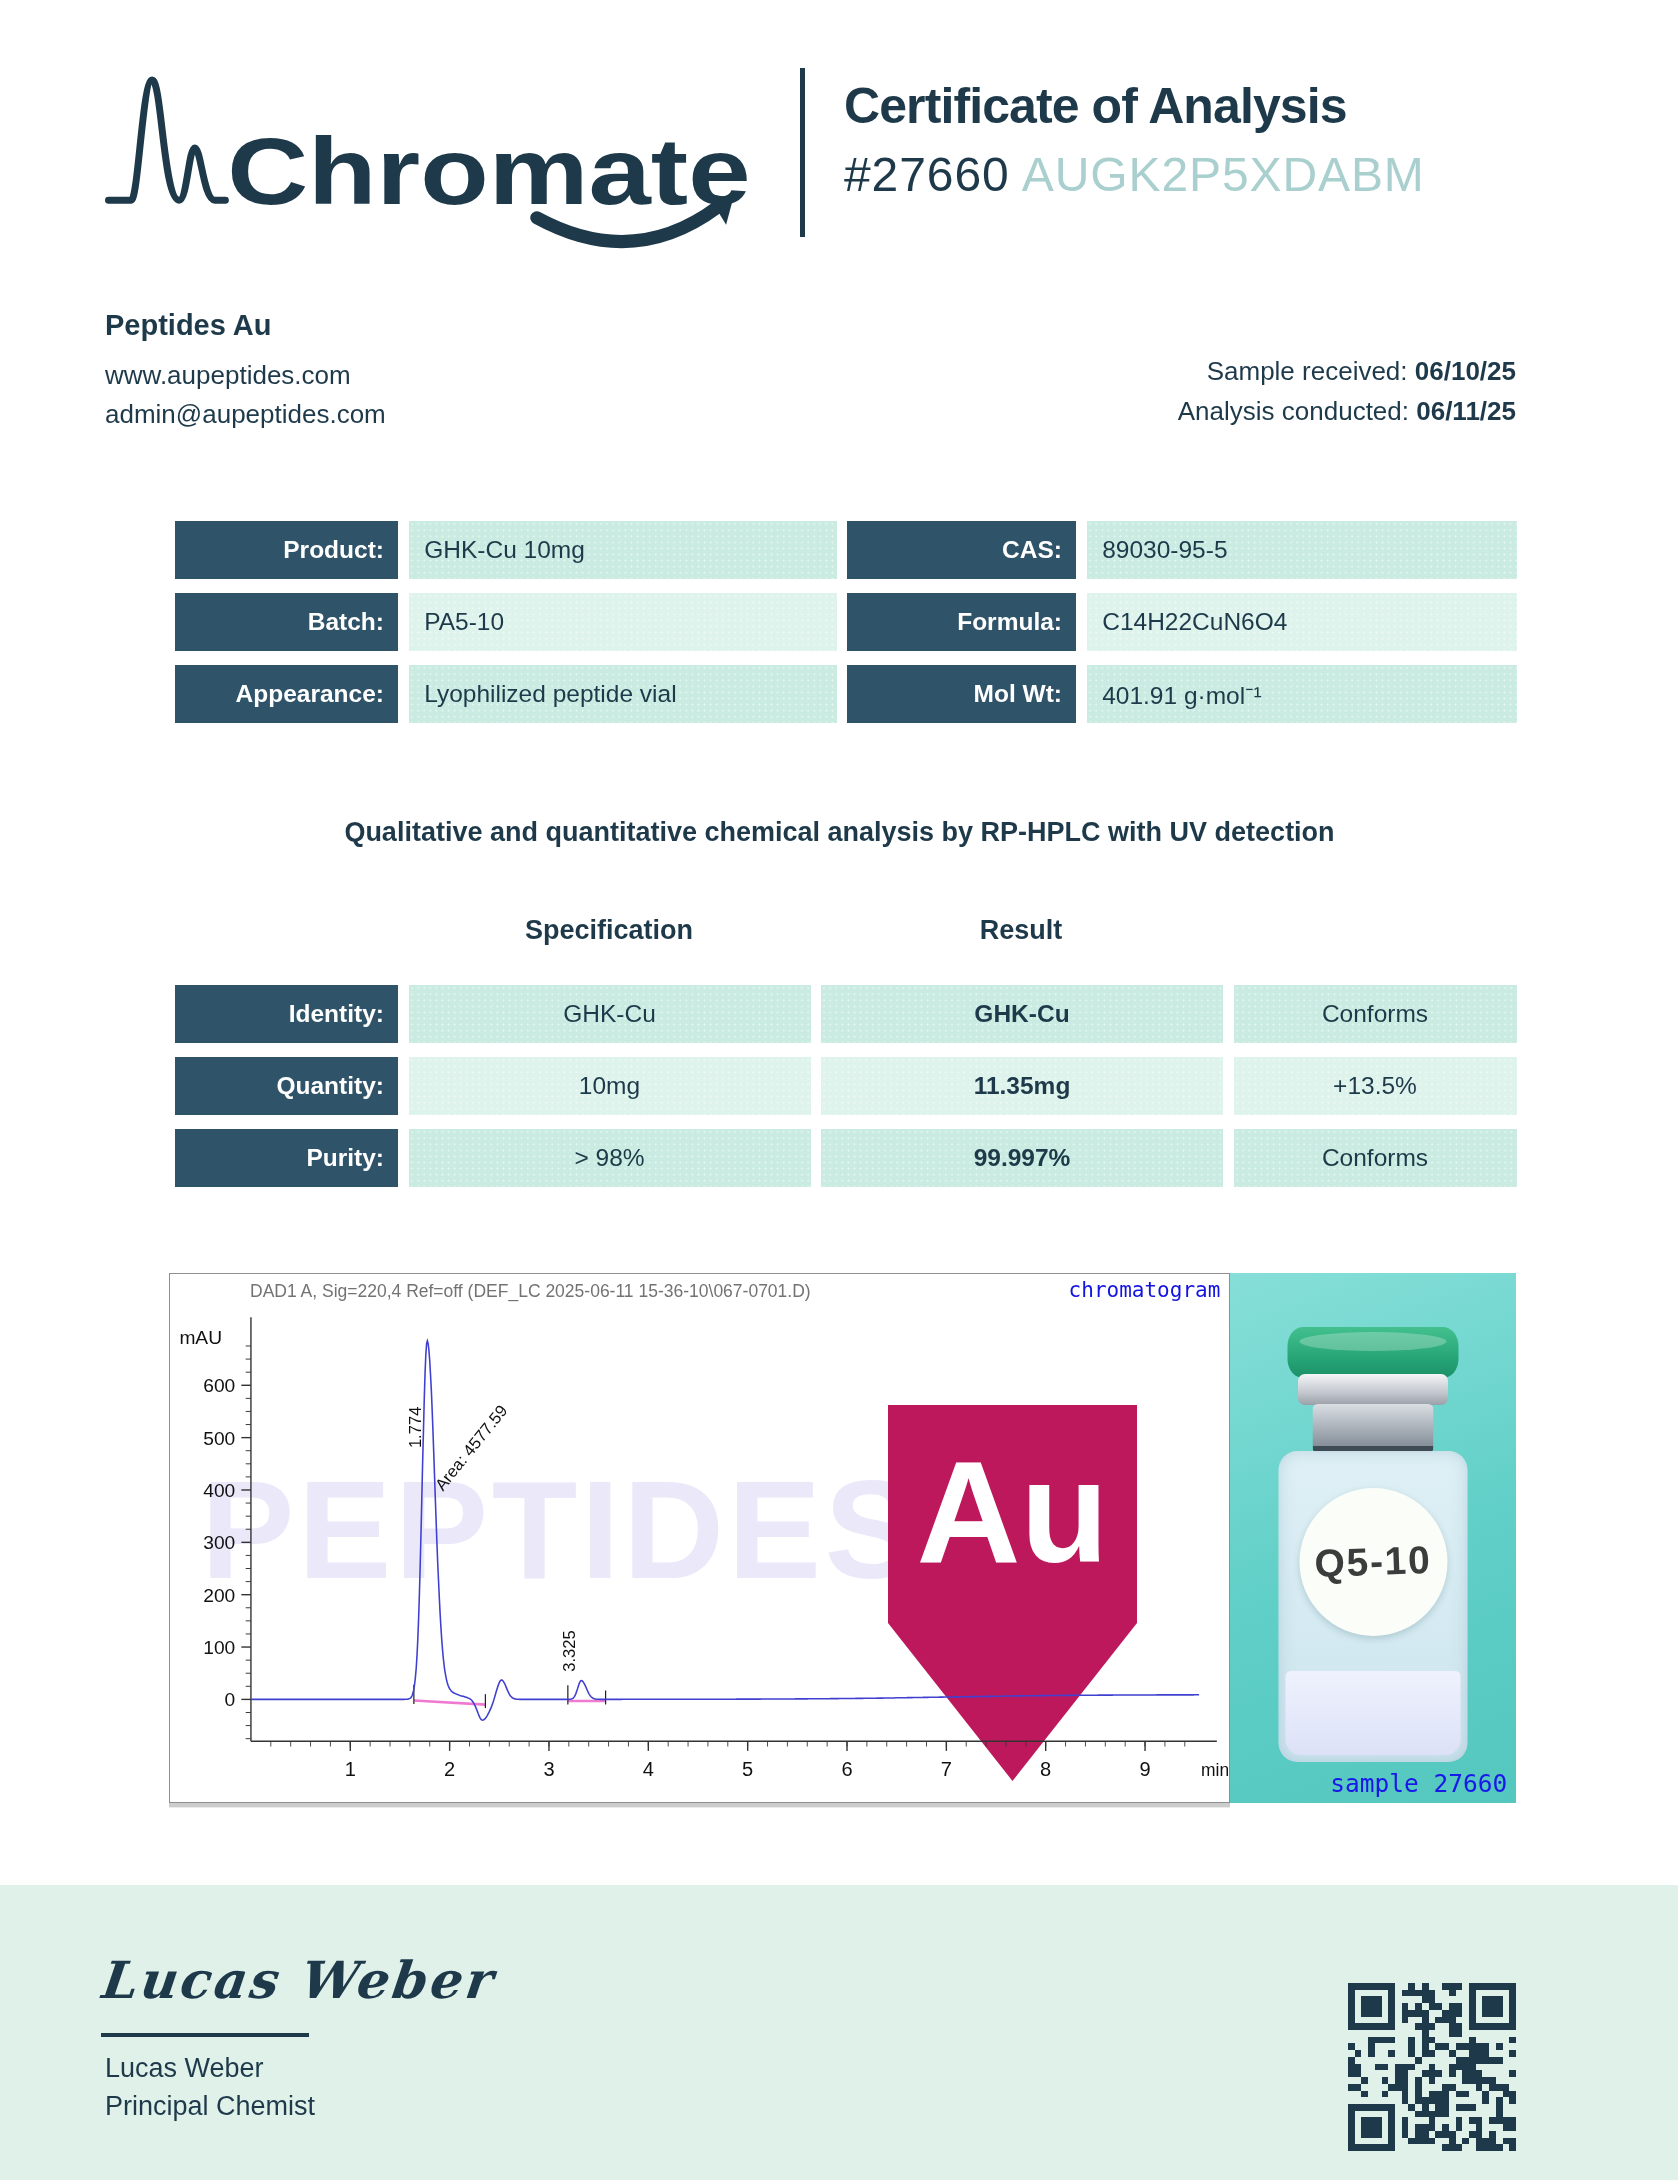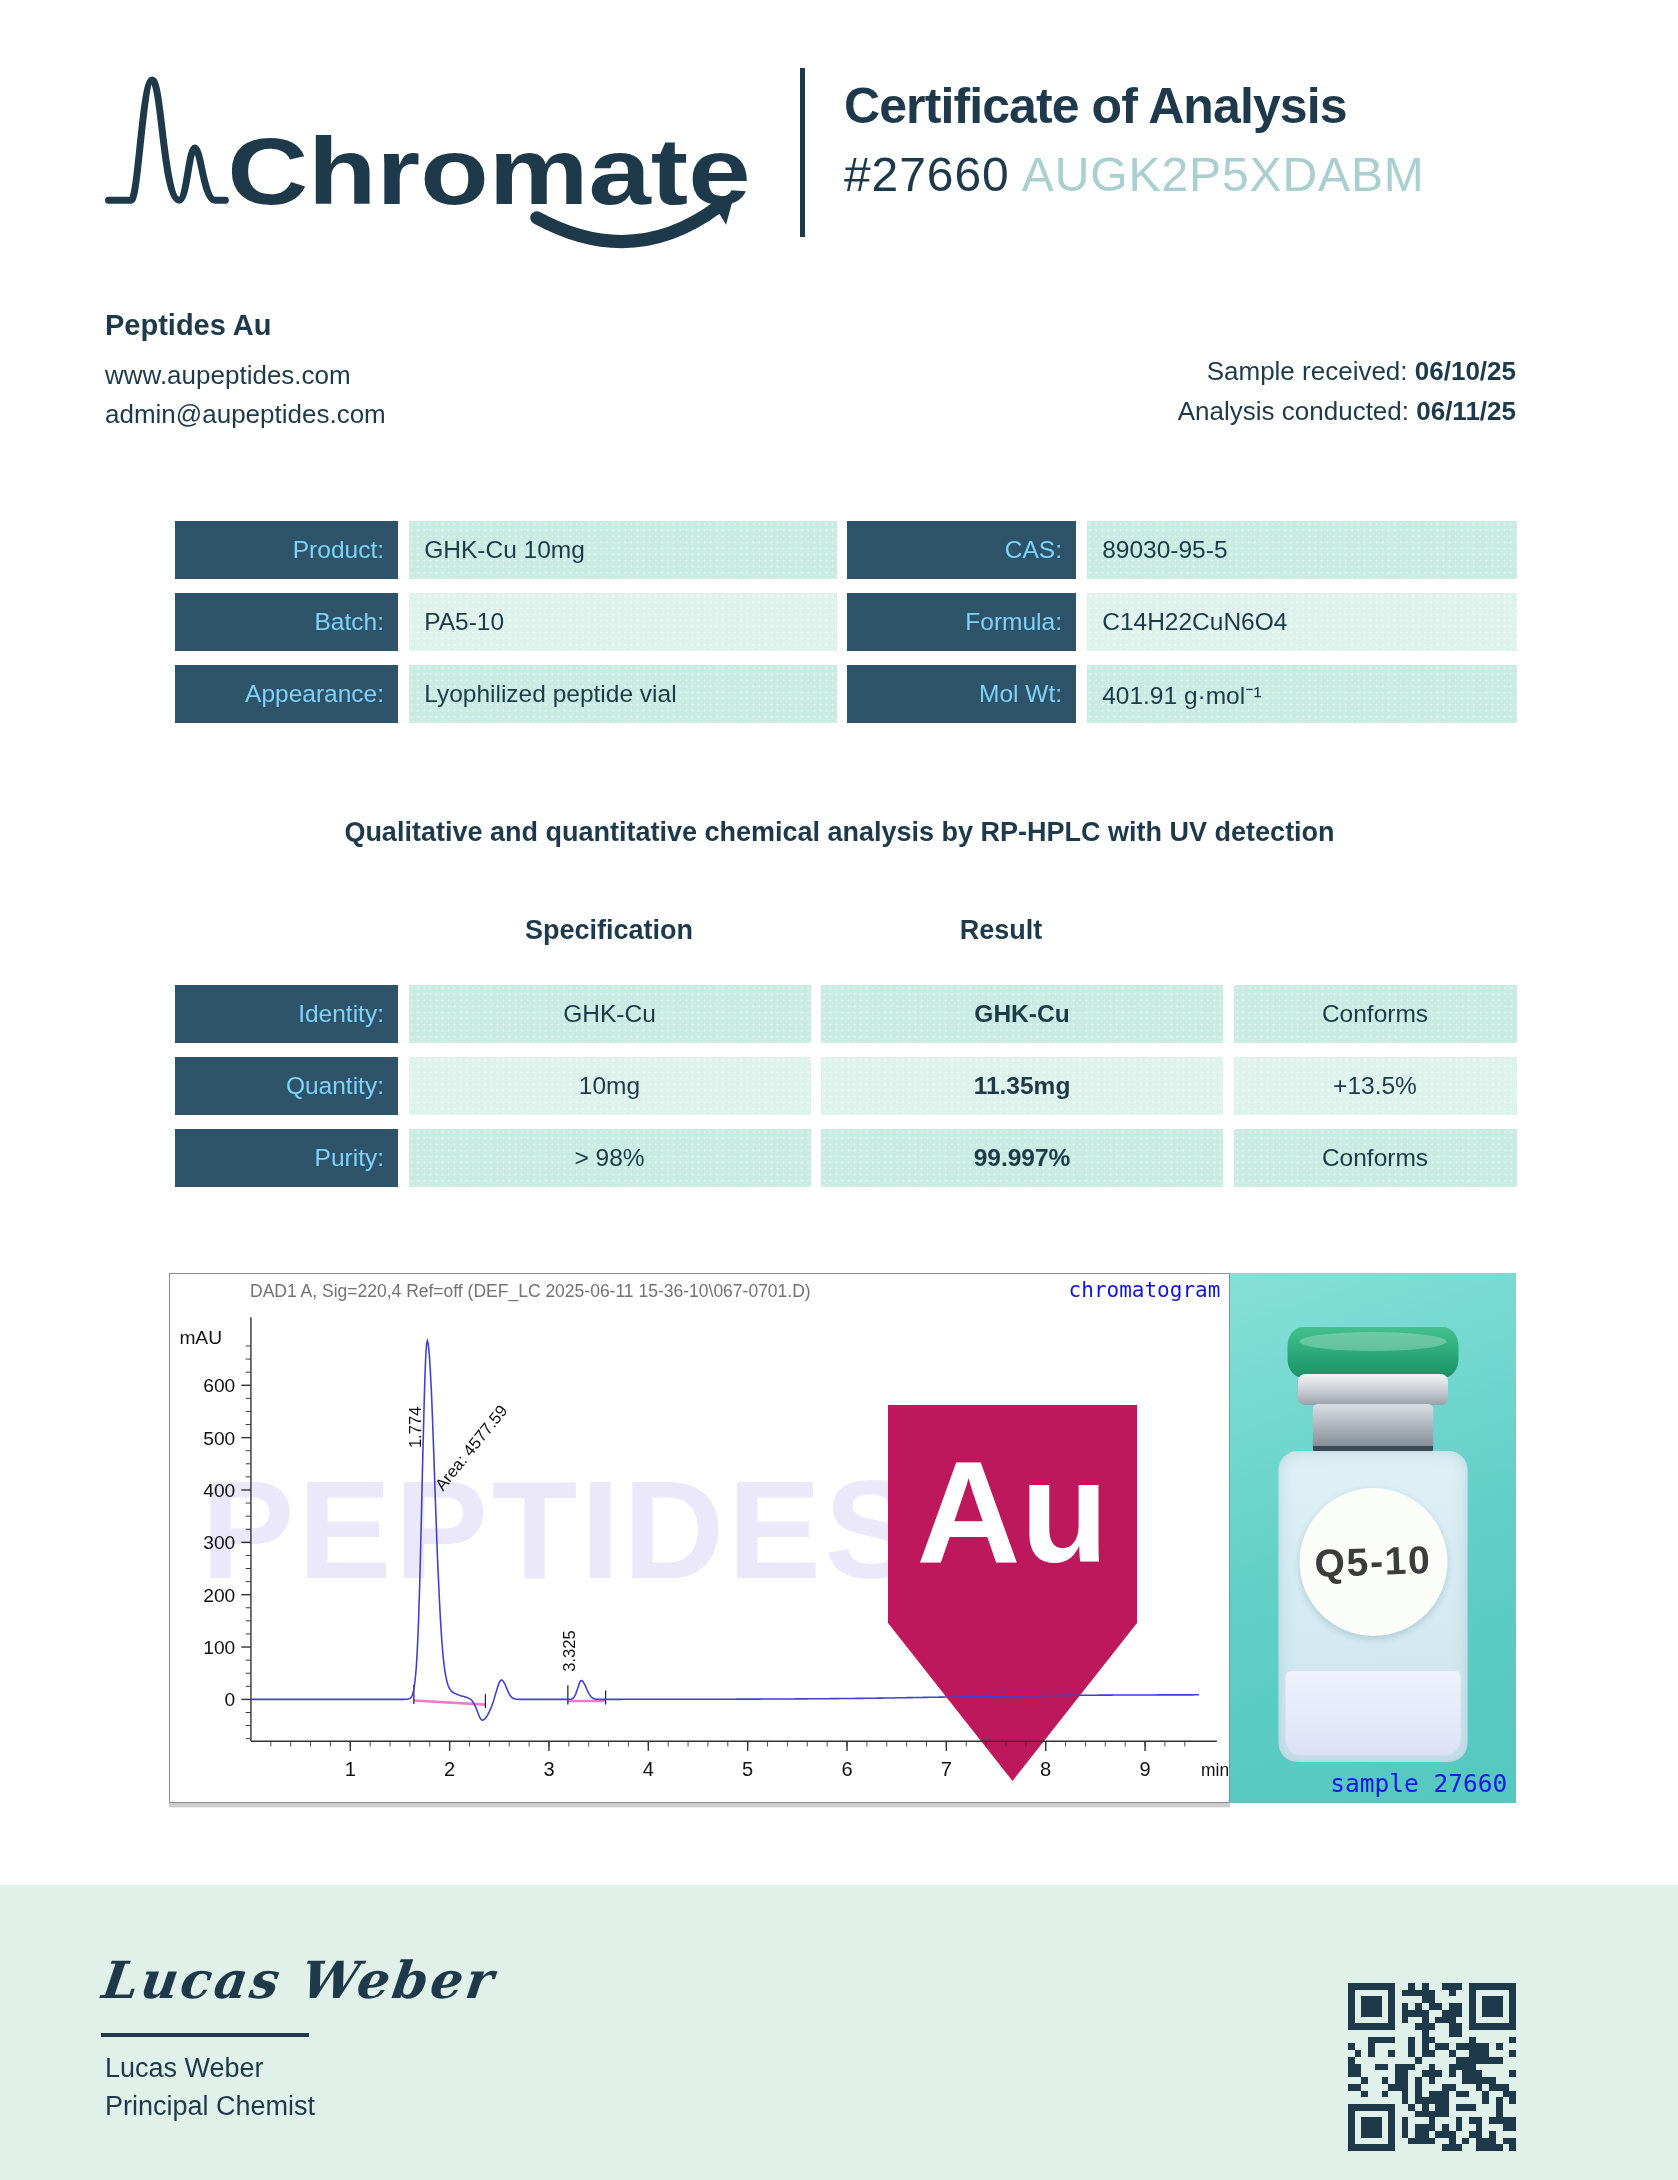--- a/index.html
+++ b/index.html
@@ -17,30 +17,30 @@
   .client{position:absolute;left:105px;top:304px;font-size:26px;line-height:1.5;}
   .client .name{font-size:29px;font-weight:700;margin-bottom:8.7px;}
   .dates{position:absolute;right:163px;top:351px;text-align:right;font-size:26px;line-height:1.55;}
   .dates b{font-weight:700;}
   
   .ptable{position:absolute;left:175px;top:521px;width:1342px;display:grid;
           grid-template-columns:223px 428px 229px 430px;column-gap:10.5px;row-gap:14px;}
   .rtable{position:absolute;left:175px;top:985px;width:1341px;display:grid;
           grid-template-columns:223px 402px 402px 283px;column-gap:10.5px;row-gap:14px;text-align:center;}
   .cell{height:58px;display:flex;align-items:center;font-size:24.5px;}
-  .cell-dark{background:#2f5368;color:#7dd3fc;justify-content:flex-end;padding-right:14px;box-sizing:border-box;}
+  .cell-dark{background:#2f5368;color:#ffffff;justify-content:flex-end;padding-right:14px;box-sizing:border-box;font-weight:bold;}
   .cell-val{background:#c9ebe1;padding-left:15.7px;box-sizing:border-box;
             background-image:radial-gradient(rgba(255,255,255,.45) 0.9px,transparent 0.9px);background-size:6.1px 6.1px;}
   .cell-center{justify-content:center;padding-left:0;}
   .row-alt{background-color:#ddf3ec;}
   .cell-bold{font-weight:700;}
   .note{position:absolute;left:0;top:817px;width:100%;text-align:center;font-size:27px;font-weight:600;}
   .thead{position:absolute;top:915px;font-size:27px;font-weight:700;text-align:center;}
   .thead-spec{left:408px;width:402px;}
-  .thead-result{left:800px;width:402px;}
+  .thead-result{left:820px;width:402px;}
   
   .chrom{position:absolute;left:169px;top:1273px;width:1061px;height:530px;background:#ffffff;
          border:1.7px solid #8f8f8f;box-sizing:border-box;box-shadow:0 4.4px 0 rgba(110,110,110,.35);}
   .chrom-header{position:absolute;left:80px;top:7px;color:#737373;font-size:17.5px;z-index:3;}
   .chrom-tag{position:absolute;right:8.7px;top:4.4px;color:#1414e0;font-size:21px;
              font-family:"DejaVu Sans Mono",monospace;z-index:3;}
   .wm-text{position:absolute;left:31px;top:175px;font-size:140px;font-weight:700;color:#ebe8f9;
            letter-spacing:3.5px;z-index:0;white-space:nowrap;}
   .wm-shield{position:absolute;left:718px;top:131px;width:249px;height:376px;background:#be185d;
              clip-path:polygon(0 0,100% 0,100% 58%,50% 100%,0 58%);z-index:0;

